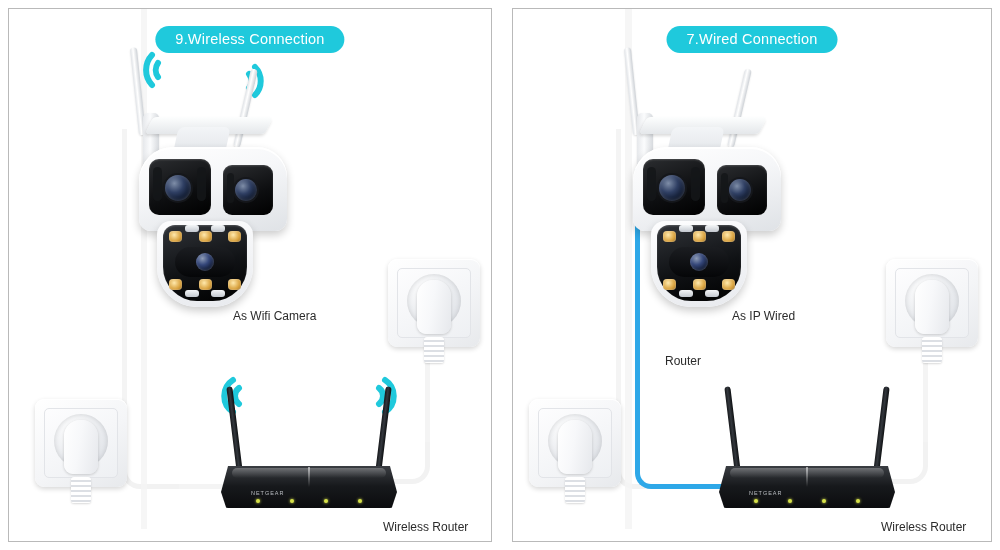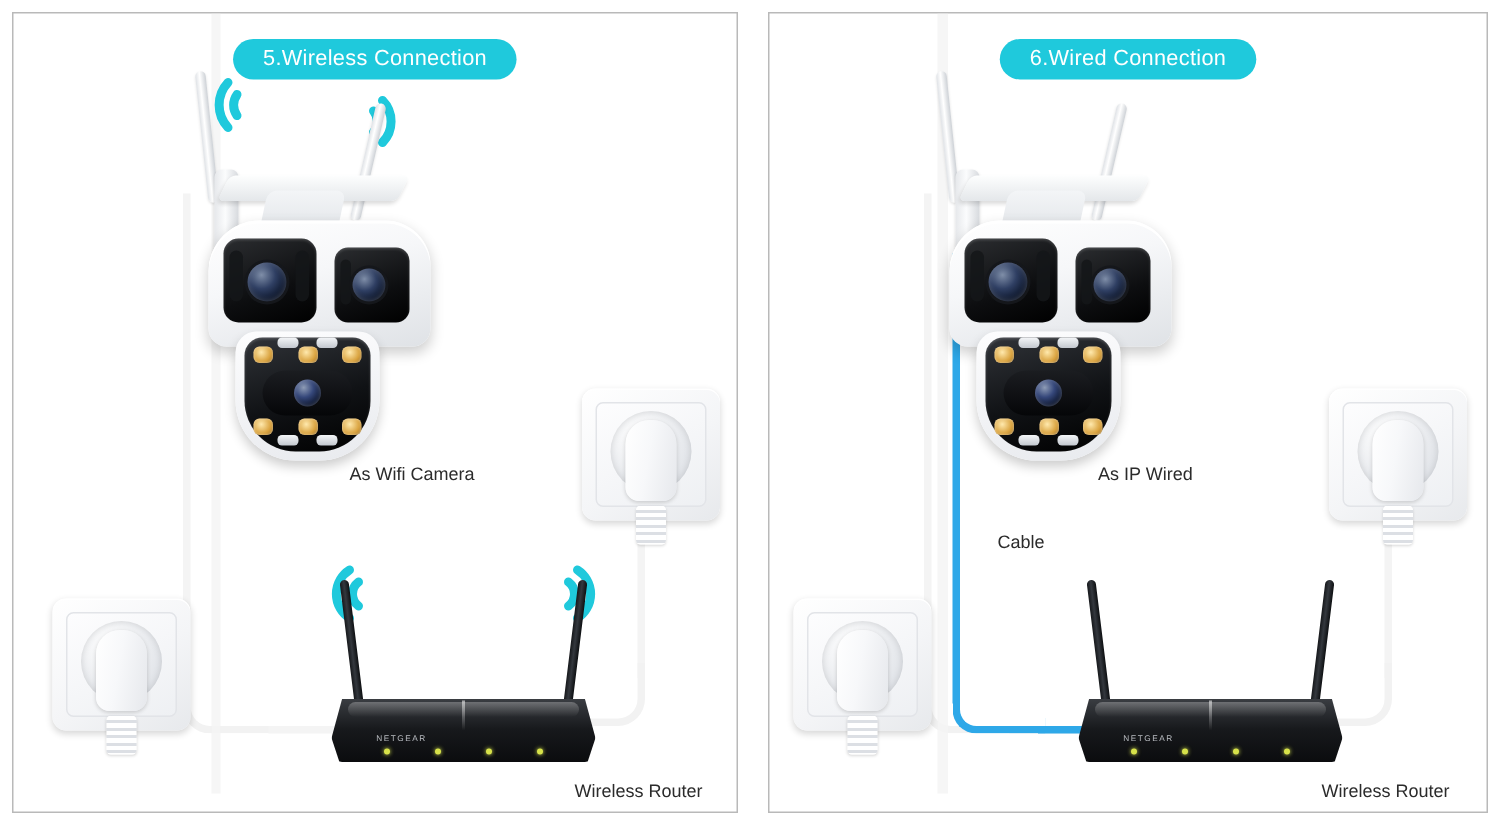--- a/index.html
+++ b/index.html
@@ -122,21 +122,21 @@
   .camera .antenna.l{left:12px;top:-28px;height:88px;transform:rotate(-6deg);transform-origin:bottom center;}
   .camera .antenna.r{left:106px;top:-8px;height:80px;transform:rotate(13deg);transform-origin:bottom center;}
 </style>
 </head>
 <body>
 
 <div class="stage">
 
   <div class="panel panel-left">
 
-    <div class="badge">5.Wireless Connection</div>
+    <div class="badge">9.Wireless Connection</div>
 
     <div class="cable cable-w" style="left:113px;top:120px;width:5px;height:330px;"></div>
     <div class="cable" style="left:113px;top:440px;width:62px;height:40px;border-left-width:5px;border-bottom-width:5px;border-radius:0 0 0 18px;"></div>
     <div class="cable cable-w" style="left:170px;top:475px;width:52px;height:5px;"></div>
 
     <div class="cable cable-w" style="left:416px;top:335px;width:5px;height:108px;"></div>
     <div class="cable" style="left:360px;top:433px;width:61px;height:42px;border-right-width:5px;border-bottom-width:5px;border-radius:0 0 18px 0;"></div>
     <div class="cable cable-w" style="left:352px;top:470px;width:20px;height:5px;"></div>
 
     <div class="cable cable-w" style="left:132px;top:0px;width:6px;height:520px;opacity:.85;"></div>
@@ -235,21 +235,21 @@
             <i></i>
           </div>
       </div>
     </div>
 
     <div class="lbl" style="left:374px;top:511px;">Wireless Router</div>
   </div>
 
   <div class="panel panel-right">
 
-    <div class="badge">6.Wired Connection</div>
+    <div class="badge">7.Wired Connection</div>
 
     <div class="cable cable-w" style="left:103px;top:120px;width:5px;height:330px;"></div>
     <div class="cable" style="left:103px;top:440px;width:62px;height:40px;border-left-width:5px;border-bottom-width:5px;border-radius:0 0 0 18px;"></div>
     <div class="cable cable-w" style="left:160px;top:475px;width:52px;height:5px;"></div>
 
     <div class="cable cable-b" style="left:122px;top:160px;width:5px;height:300px;"></div>
     <div class="cable" style="left:122px;top:450px;width:62px;height:30px;border-left-width:5px;border-bottom-width:5px;border-color:#2ea8e8;border-radius:0 0 0 16px;"></div>
     <div class="cable cable-b" style="left:179px;top:475px;width:40px;height:5px;"></div>
 
     <div class="cable cable-w" style="left:410px;top:335px;width:5px;height:108px;"></div>
@@ -290,21 +290,21 @@
           <i></i>
           <i></i>
         </div>
       <div class="whiterow b">
           <i></i>
           <i></i>
         </div>
     </div>
 
     <div class="lbl" style="left:219px;top:300px;">As IP Wired</div>
-    <div class="lbl" style="left:152px;top:345px;">Cable</div>
+    <div class="lbl" style="left:152px;top:345px;">Router</div>
 
     <div class="socket" style="left:16px;top:390px;">
       <div class="inner"></div>
         <div class="hole"></div>
         <div class="plug"></div>
         <div class="strain"></div>
     </div>
     <div class="socket" style="left:373px;top:250px;">
       <div class="inner"></div>
         <div class="hole"></div>

